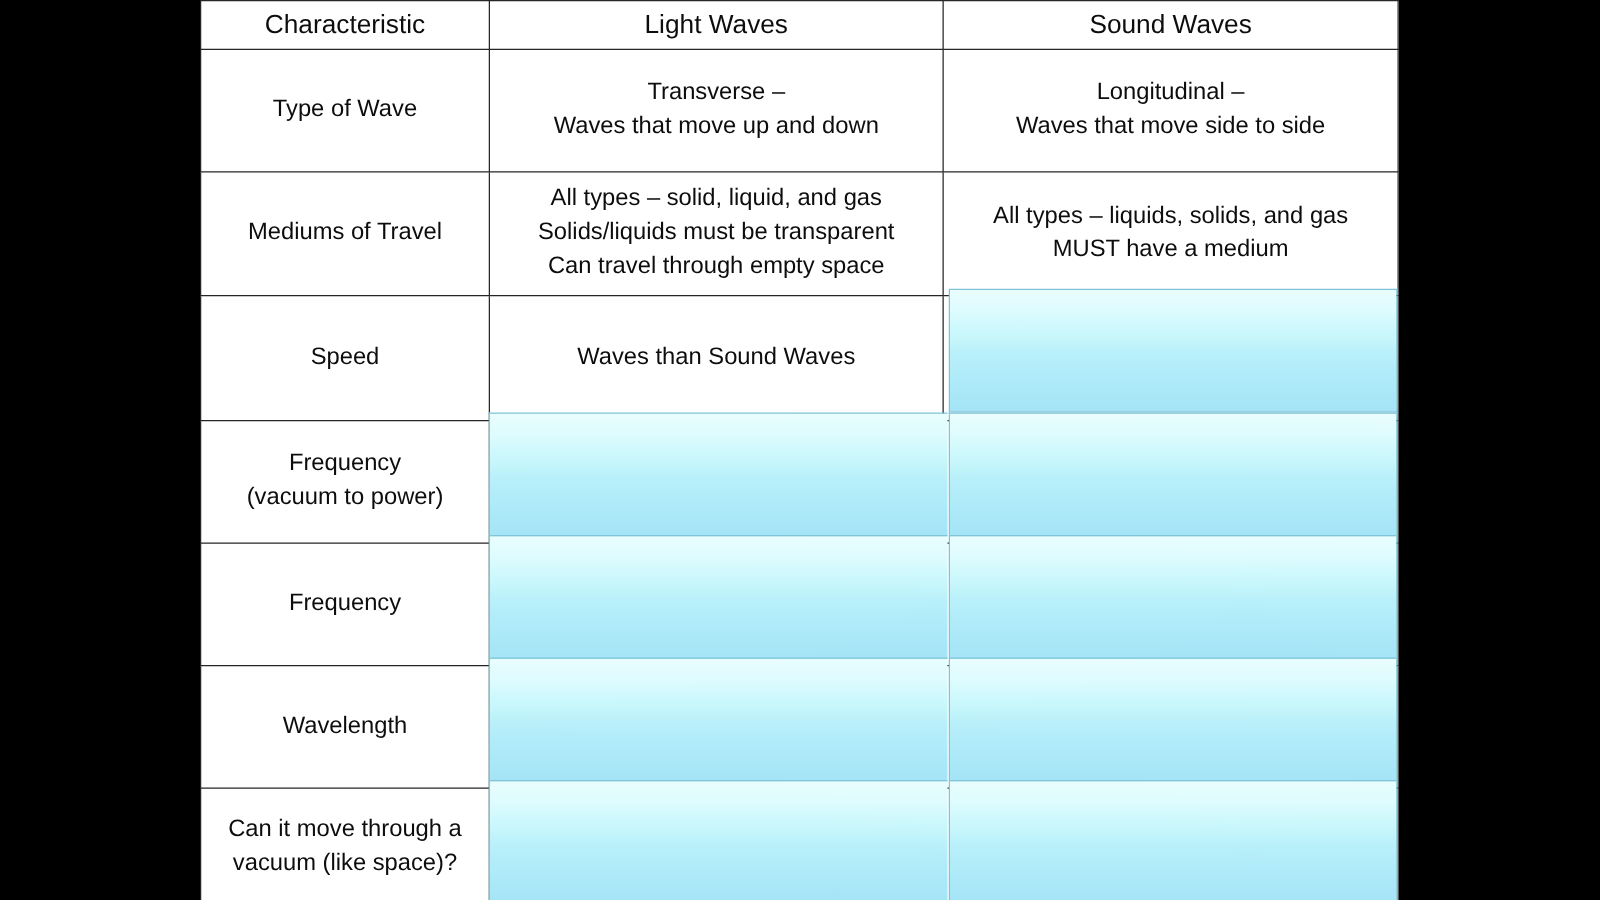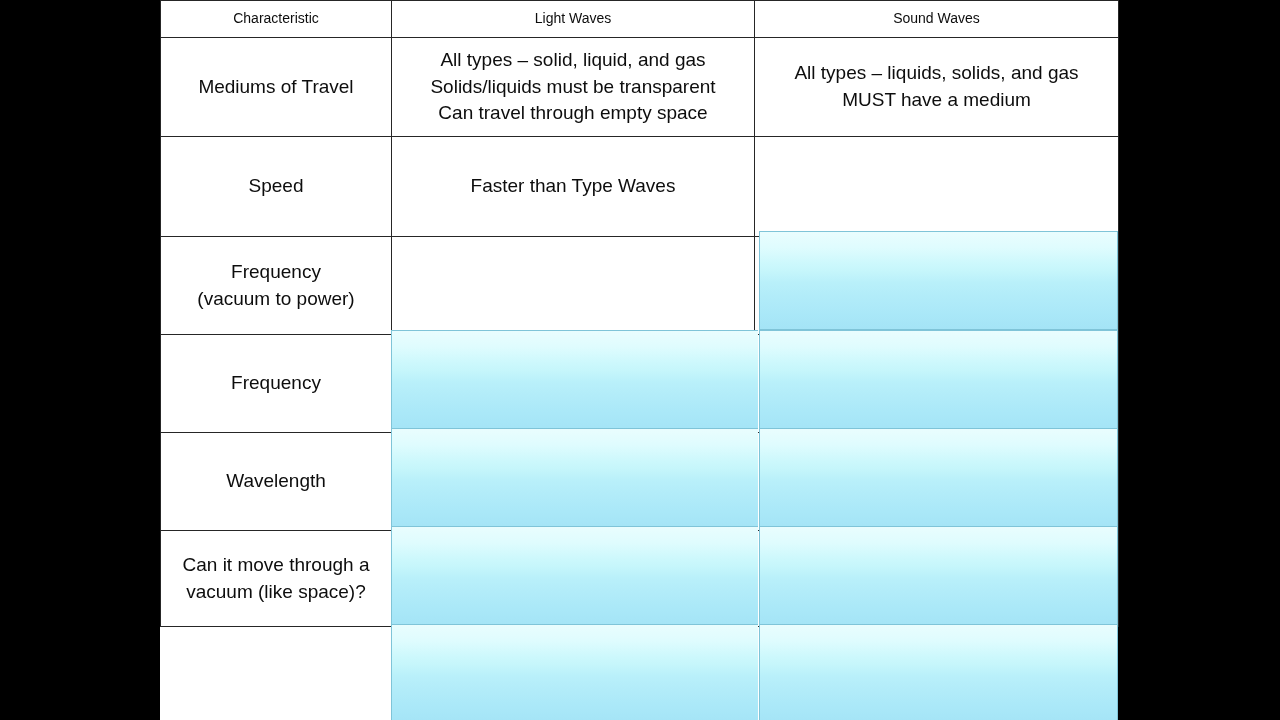--- a/index.html
+++ b/index.html
@@ -46,21 +46,21 @@
     text-align: center;
     vertical-align: middle;
     color: #0d0d0d;
     font-weight: 400;
     background: #ffffff;
     padding: 2px 6px;
     line-height: 1.42;
   }
 
   table.comparison th {
-    font-size: 14px;
+    font-size: 21px;
     height: 37px;
     padding: 4px 6px;
   }
 
   table.comparison td {
     font-size: 19px;
   }
 
   td.char-cell { font-size: 19px; }
 
@@ -149,20 +149,33 @@
       <thead>
         <tr class="r-head">
           <th>Characteristic</th>
           <th>Light Waves</th>
           <th>Sound Waves</th>
         </tr>
       </thead>
 
       <tbody>
 
+        <tr class="r-type">
+          <td class="char-cell">
+            <span class="cell-line">Type of Wave</span>
+          </td>
+          <td>
+            <span class="cell-line">Transverse –</span>
+            <span class="cell-line">Waves that move up and down</span>
+          </td>
+          <td>
+            <span class="cell-line">Longitudinal –</span>
+            <span class="cell-line">Waves that move side to side</span>
+          </td>
+        </tr>
 
         <tr class="r-medium">
           <td class="char-cell">
             <span class="cell-line">Mediums of Travel</span>
           </td>
           <td>
             <span class="cell-line">All types – solid, liquid, and gas</span>
             <span class="cell-line">Solids/liquids must be transparent</span>
             <span class="cell-line">Can travel through empty space</span>
           </td>
@@ -170,21 +183,21 @@
             <span class="cell-line">All types – liquids, solids, and gas</span>
             <span class="cell-line">MUST have a medium</span>
           </td>
         </tr>
 
         <tr class="r-speed">
           <td class="char-cell">
             <span class="cell-line">Speed</span>
           </td>
           <td>
-            <span class="cell-line">Faster than Type Waves</span>
+            <span class="cell-line">Waves than Sound Waves</span>
           </td>
           <td></td>
         </tr>
 
         <tr class="r-amp">
           <td class="char-cell">
             <span class="cell-line">Frequency</span>
             <span class="cell-line">(vacuum to power)</span>
           </td>
           <td></td>

